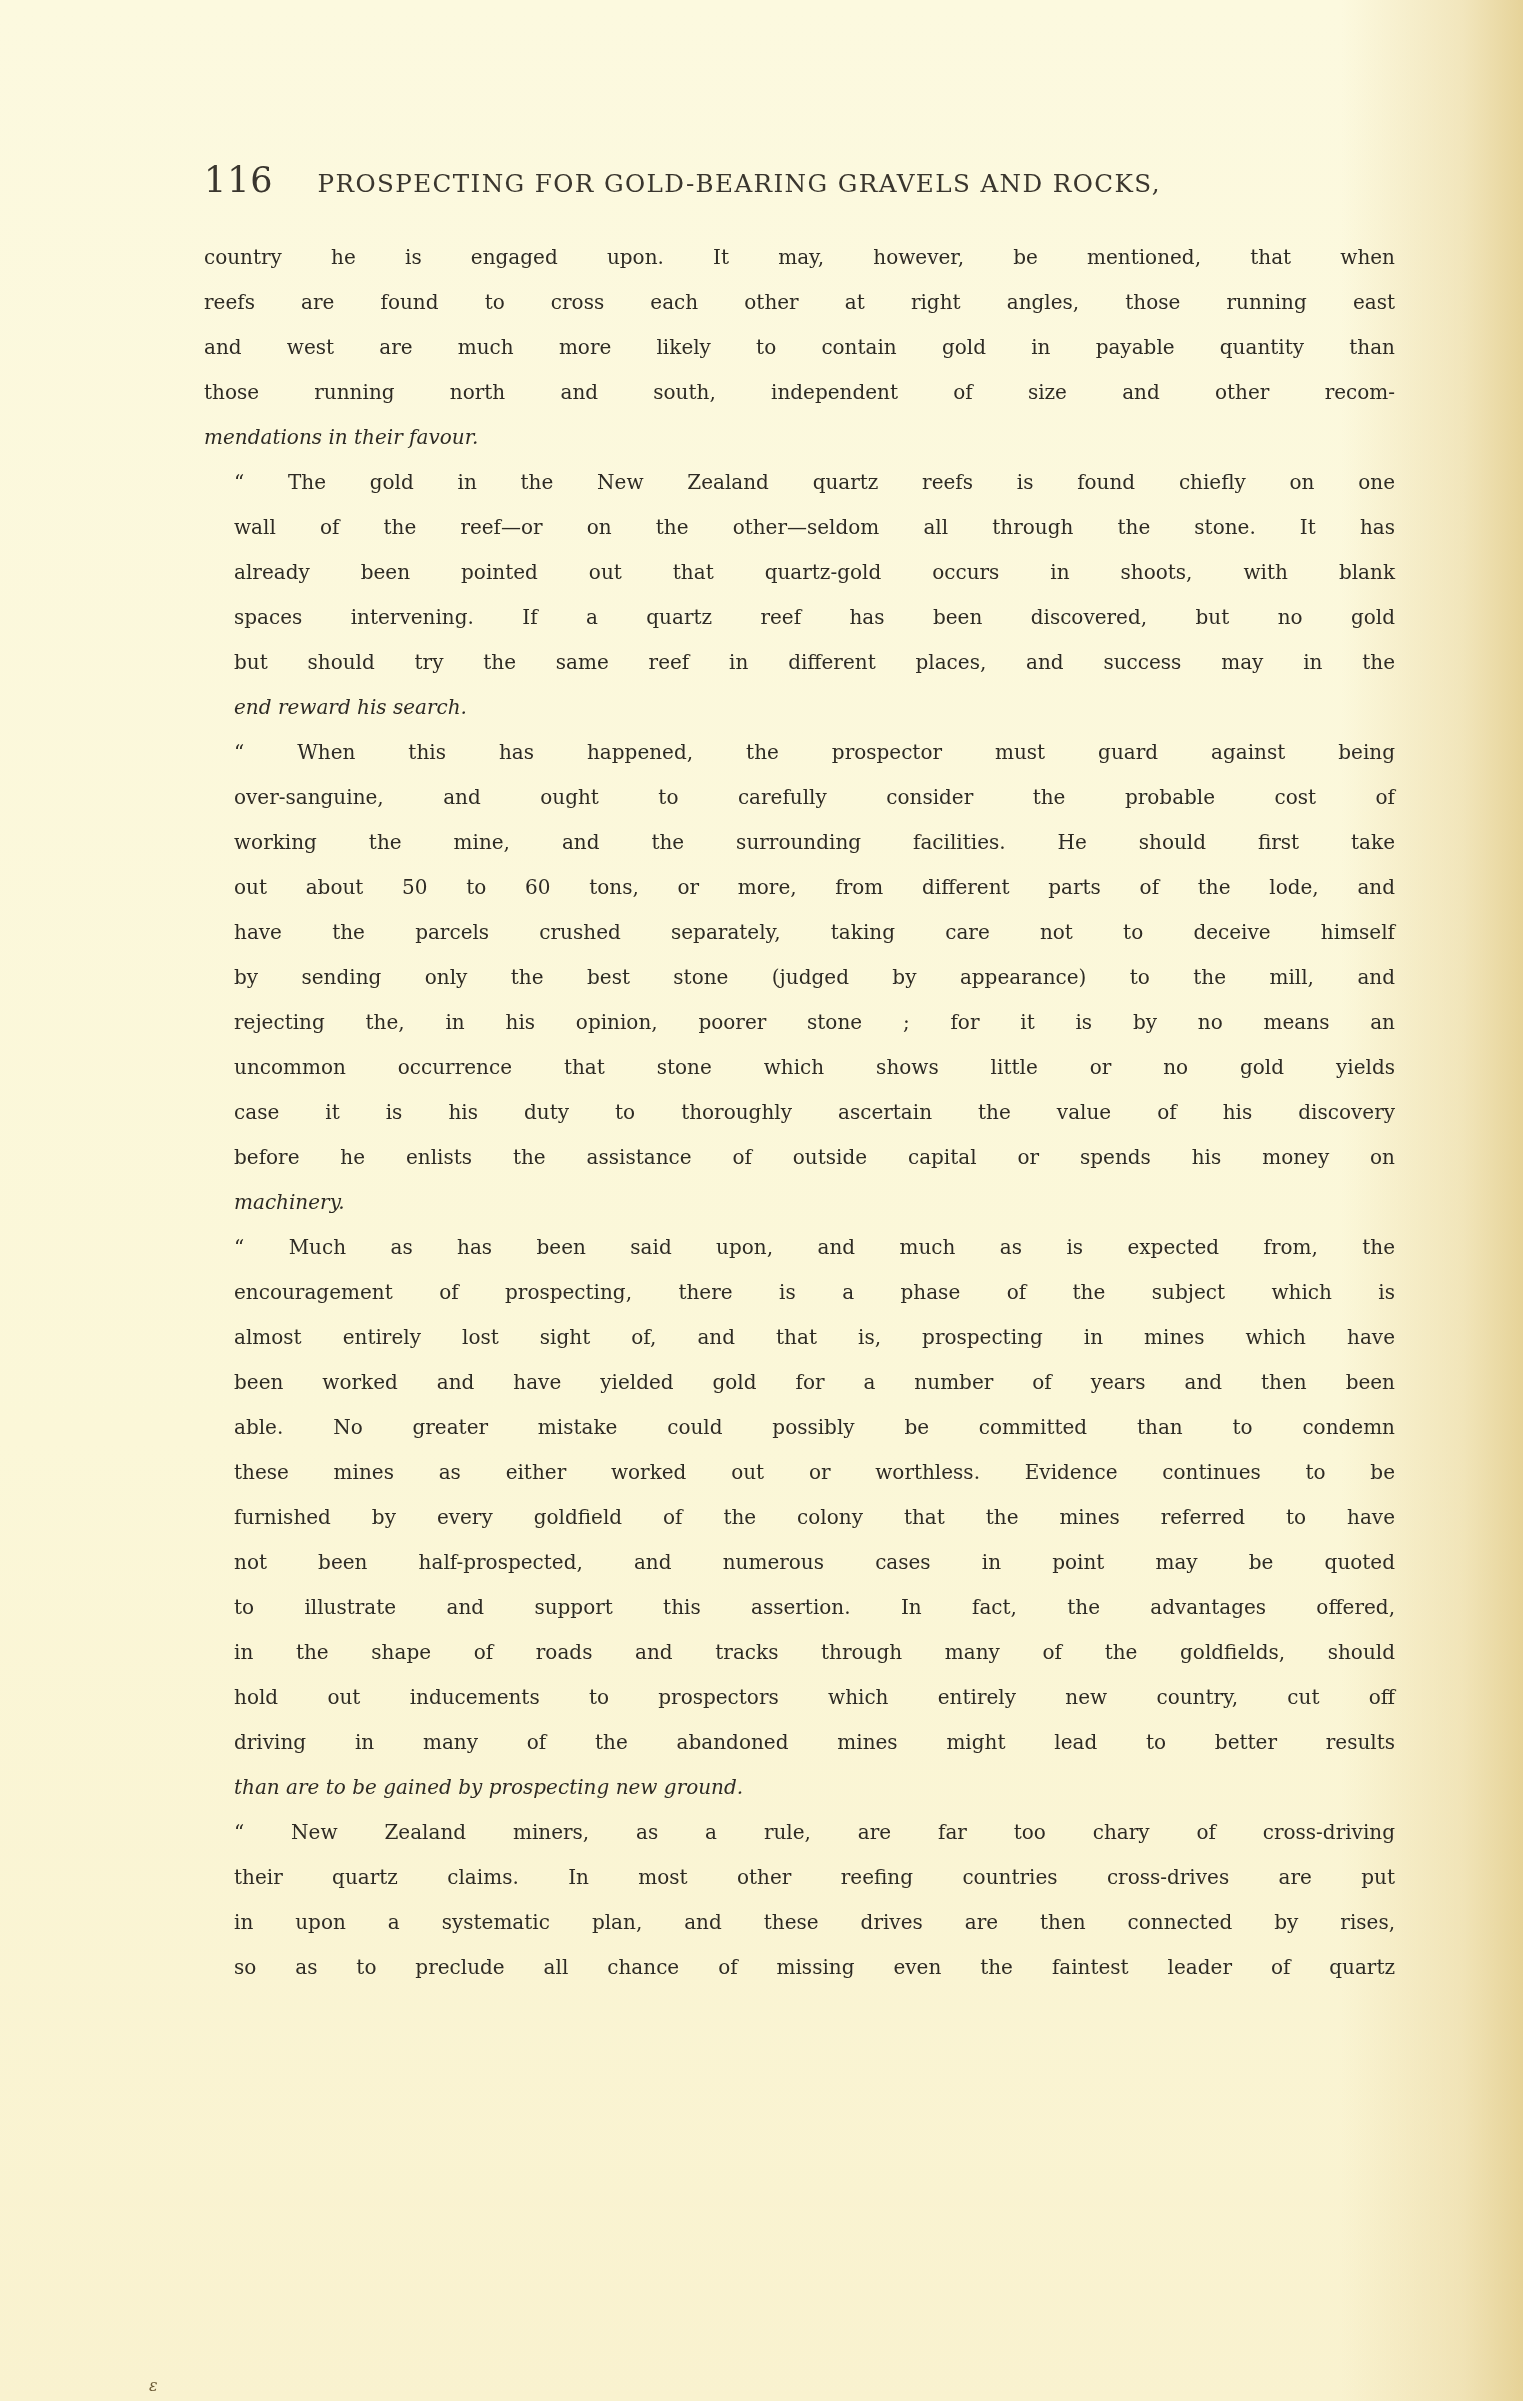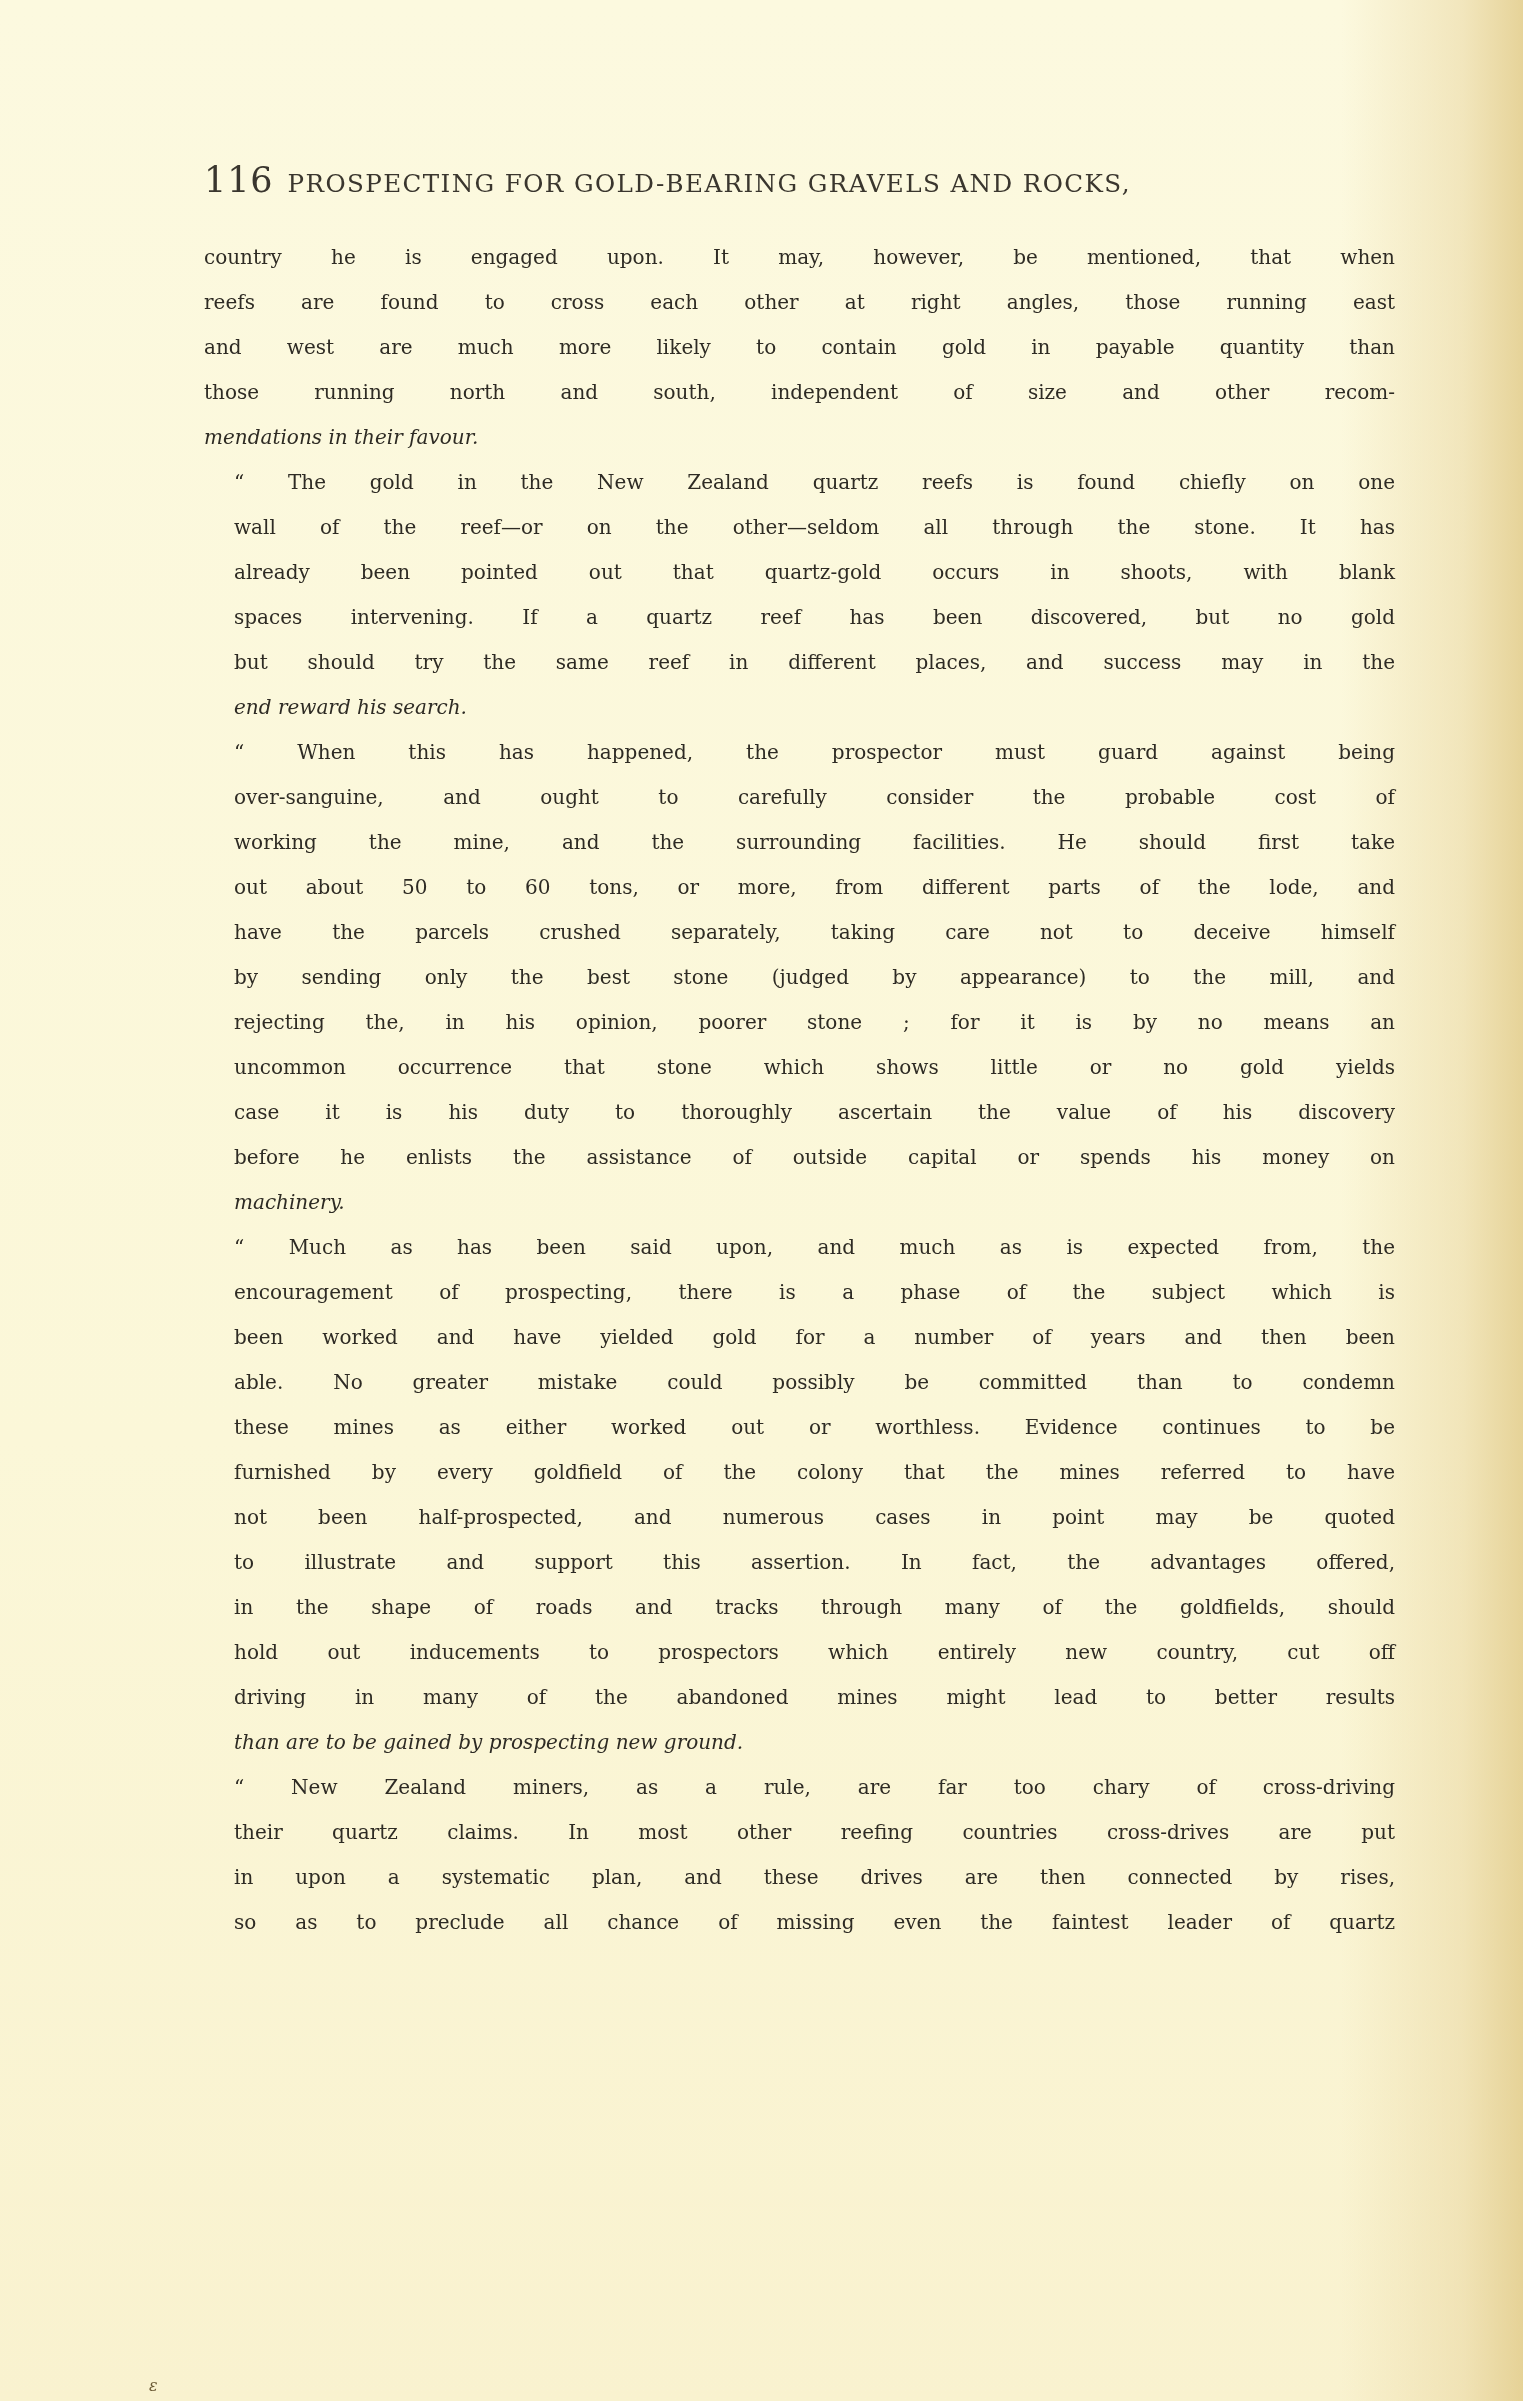--- a/index.html
+++ b/index.html
@@ -29,21 +29,21 @@
       width: 1116px;
       display: flex;
       align-items: baseline;
       font-size: 26px;
       letter-spacing: 1.1px;
       color: #3a362e;
     }
     .page-number {
       font-size: 35px;
       letter-spacing: 0.9px;
-      margin-right: 14px;
+      margin-right: 44px;
     }
     .head-title {
       font-size: 24.6px;
       letter-spacing: 1.4px;
     }
     .body-text {
       position: absolute;
       left: 204px;
       top: 235px;
       width: 1191px;
@@ -112,20 +112,21 @@
         <span class="line">by sending only the best stone (judged by appearance) to the mill, and</span>
         <span class="line">rejecting the, in his opinion, poorer stone ; for it is by no means an</span>
         <span class="line">uncommon occurrence that stone which shows little or no gold yields</span>
         <span class="line">case it is his duty to thoroughly ascertain the value of his discovery</span>
         <span class="line">before he enlists the assistance of outside capital or spends his money on</span>
         <span class="line last">machinery.</span>
       </p>
     <p class="indent">
         <span class="line" style="text-indent: 30px;">“ Much as has been said upon, and much as is expected from, the</span>
         <span class="line">encouragement of prospecting, there is a phase of the subject which is</span>
+        <span class="line">almost entirely lost sight of, and that is, prospecting in mines which have</span>
         <span class="line">been worked and have yielded gold for a number of years and then been</span>
         <span class="line">able.  No greater mistake could possibly be committed than to condemn</span>
         <span class="line">these mines as either worked out or worthless.  Evidence continues to be</span>
         <span class="line">furnished by every goldfield of the colony that the mines referred to have</span>
         <span class="line">not been half-prospected, and numerous cases in point may be quoted</span>
         <span class="line">to illustrate and support this assertion.  In fact, the advantages offered,</span>
         <span class="line">in the shape of roads and tracks through many of the goldfields, should</span>
         <span class="line">hold out inducements to prospectors which entirely new country, cut off</span>
         <span class="line">driving in many of the abandoned mines might lead to better results</span>
         <span class="line last">than are to be gained by prospecting new ground.</span>

